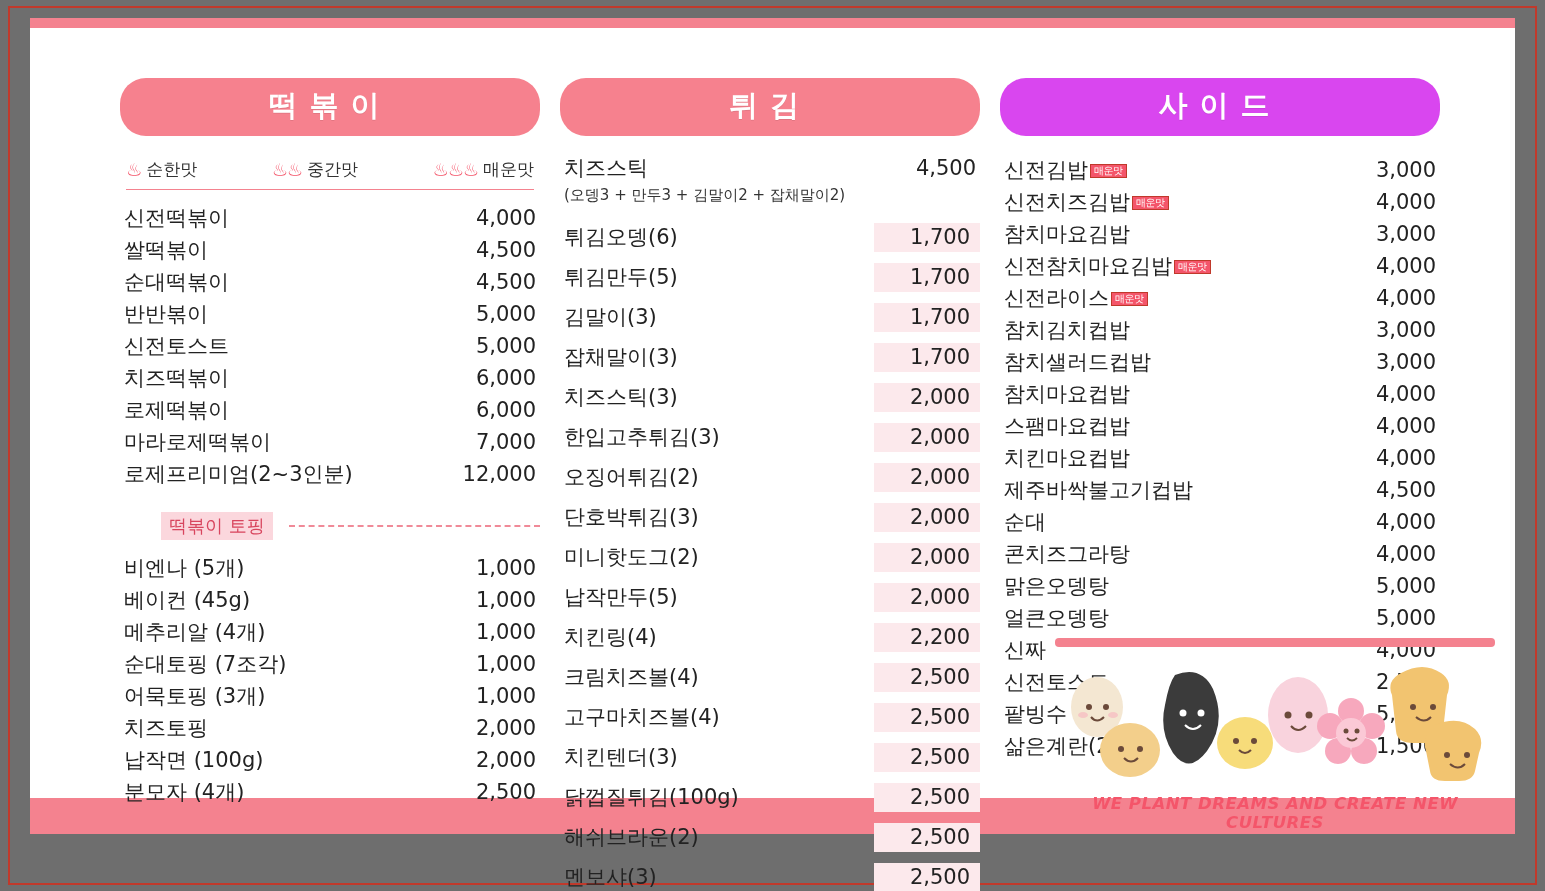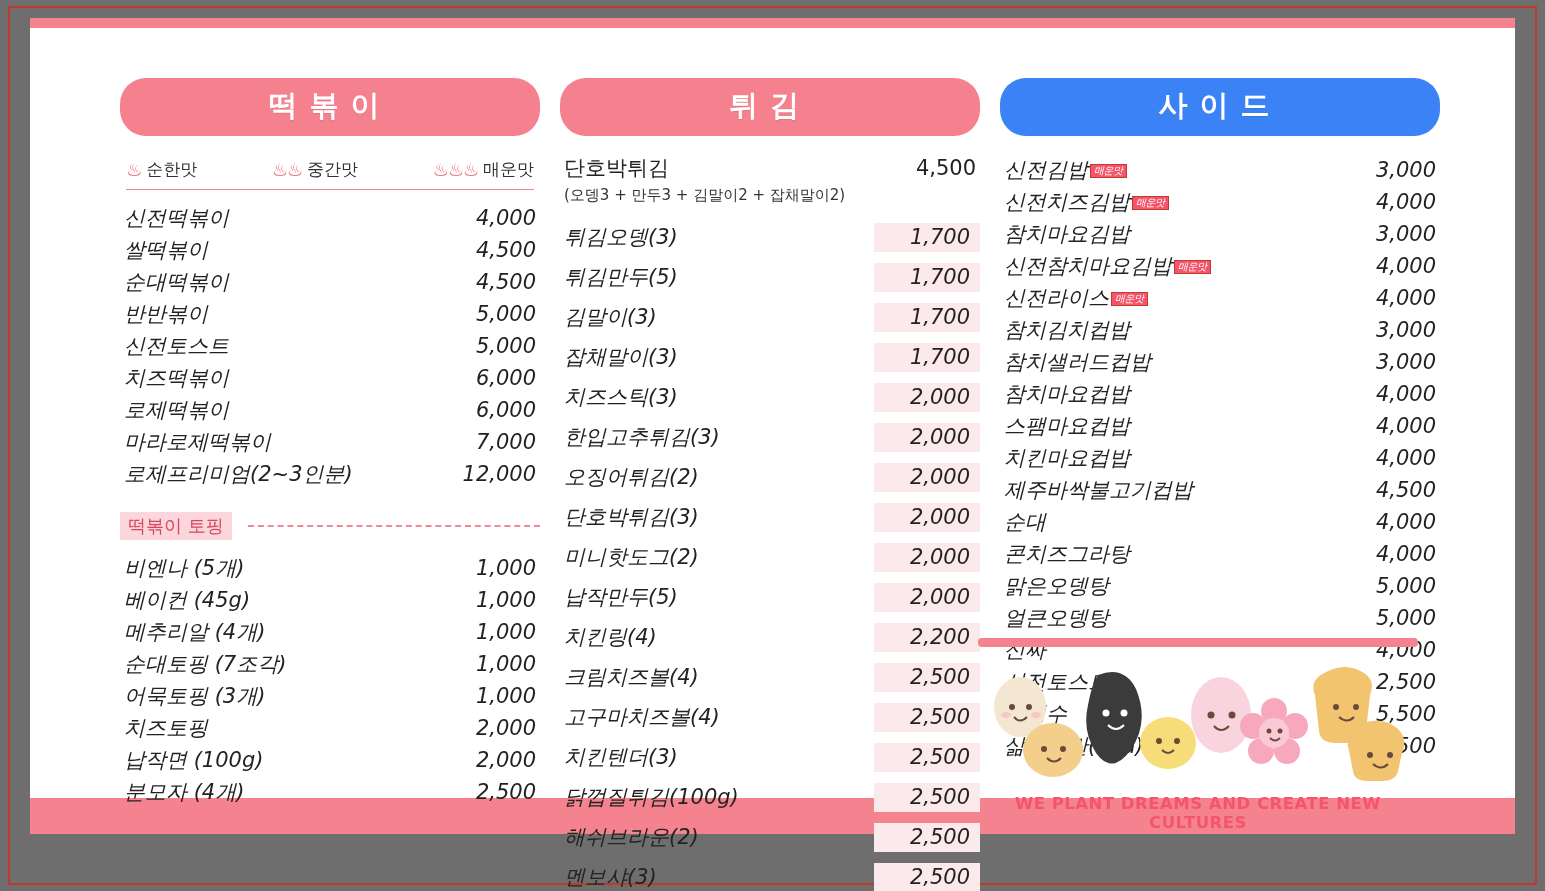--- a/index.html
+++ b/index.html
@@ -30,52 +30,52 @@
   .col-1{left:90px;width:420px;}
   .col-2{left:530px;width:420px;}
   .col-3{left:970px;width:440px;}
 
   .section-header{
     background:#f6818e;color:#ffffff;border-radius:26px;
     text-align:center;font-size:29px;font-weight:bold;letter-spacing:12px;
     padding:8px 0 10px 0;
     text-shadow:0 1px 0 rgba(0,0,0,0.08);
   }
-  .section-header.light{background:#3b82f6;}
+  .section-header.light{background:#d946ef;}
 
   
   .spice-row{
     display:flex;justify-content:space-between;align-items:center;
     margin:22px 6px 0 6px;
     border-bottom:1.5px solid #f4828f;
     padding-bottom:8px;
   }
   .spice-item{display:flex;align-items:center;gap:5px;font-size:17px;color:#333;}
   .pepper{color:#f4556a;font-size:18px;line-height:1;letter-spacing:-1px;}
 
-  .items{margin-top:12px;font-style:italic;}
+  .items{margin-top:12px;}
   .item{
     display:flex;justify-content:space-between;align-items:baseline;
     font-size:21px;color:#222;line-height:1.0;padding:5.5px 4px;
   }
   .item .nm{white-space:nowrap;}
   .item .pr{white-space:nowrap;}
 
   .note{
     margin:10px 4px 4px 4px;
     background:#fdf6d8;
     color:#e8546c;
     font-size:15.5px;
     padding:5px 8px;
     display:inline-block;
   }
 
   .topping-title{
     margin-top:22px;
-    display:flex;align-items:center;gap:16px;
+    display:flex;align-items:center;gap:16px;margin-left:41px;
   }
   .topping-title .label{
     background:#fbd7dd;color:#d8455e;font-size:18px;padding:2px 8px;white-space:nowrap;
   }
   .topping-title .dash{
     flex:1;border-top:2px dashed #f08a98;height:0;
   }
 
   
   .combo{
@@ -92,21 +92,21 @@
 
   
   .badge{
     display:inline-block;background:#f4556a;color:#fff;font-size:10px;
     padding:1px 3px;margin-left:2px;border:1px solid #c0392b;vertical-align:middle;
     letter-spacing:-0.5px;
   }
 
   
   .illus{
-    position:absolute;left:948px;top:620px;width:440px;height:210px;
+    position:absolute;left:1025px;top:620px;width:440px;height:210px;font-style:italic;
   }
   .illus .cap-bar{width:100%;height:9px;background:#f4828f;border-radius:4px;}
   .illus .art{position:relative;height:135px;margin-top:8px;}
   .illus .tag{
     text-align:center;color:#f4556a;font-size:16.5px;font-weight:bold;
     letter-spacing:0.5px;margin-top:4px;
     font-family:"DejaVu Sans",sans-serif;
   }
 </style>
 </head>
@@ -215,29 +215,29 @@
           <span class="pr">2,500</span>
         </div>
     </div>
   </div>
 
   <div class="col col-2">
     <div class="section-header">튀김</div>
 
     <div class="combo">
       <div>
-        <div class="nm">단호박튀김</div>
+        <div class="nm">치즈스틱</div>
         <div class="sub">(오뎅3 + 만두3 + 김말이2 + 잡채말이2)</div>
       </div>
       <div class="pr">4,500</div>
     </div>
 
     <div class="items price-band">
       <div class="item">
-          <span class="nm">튀김오뎅(3)</span>
+          <span class="nm">튀김오뎅(6)</span>
           <span class="pr">1,700</span>
         </div>
       <div class="item">
           <span class="nm">튀김만두(5)</span>
           <span class="pr">1,700</span>
         </div>
       <div class="item">
           <span class="nm">김말이(3)</span>
           <span class="pr">1,700</span>
         </div>

